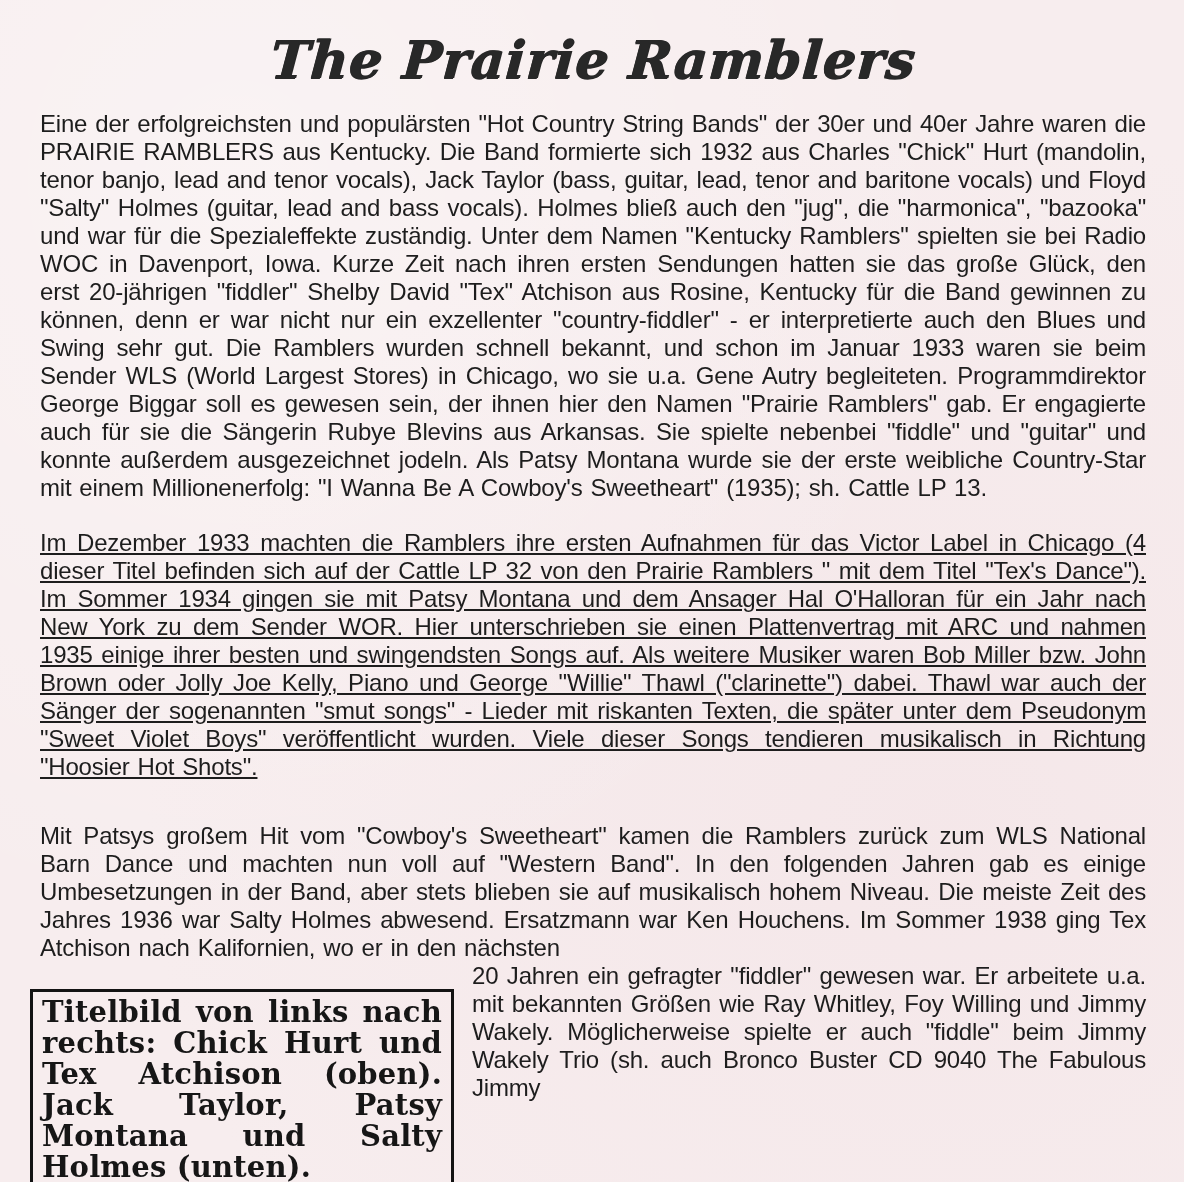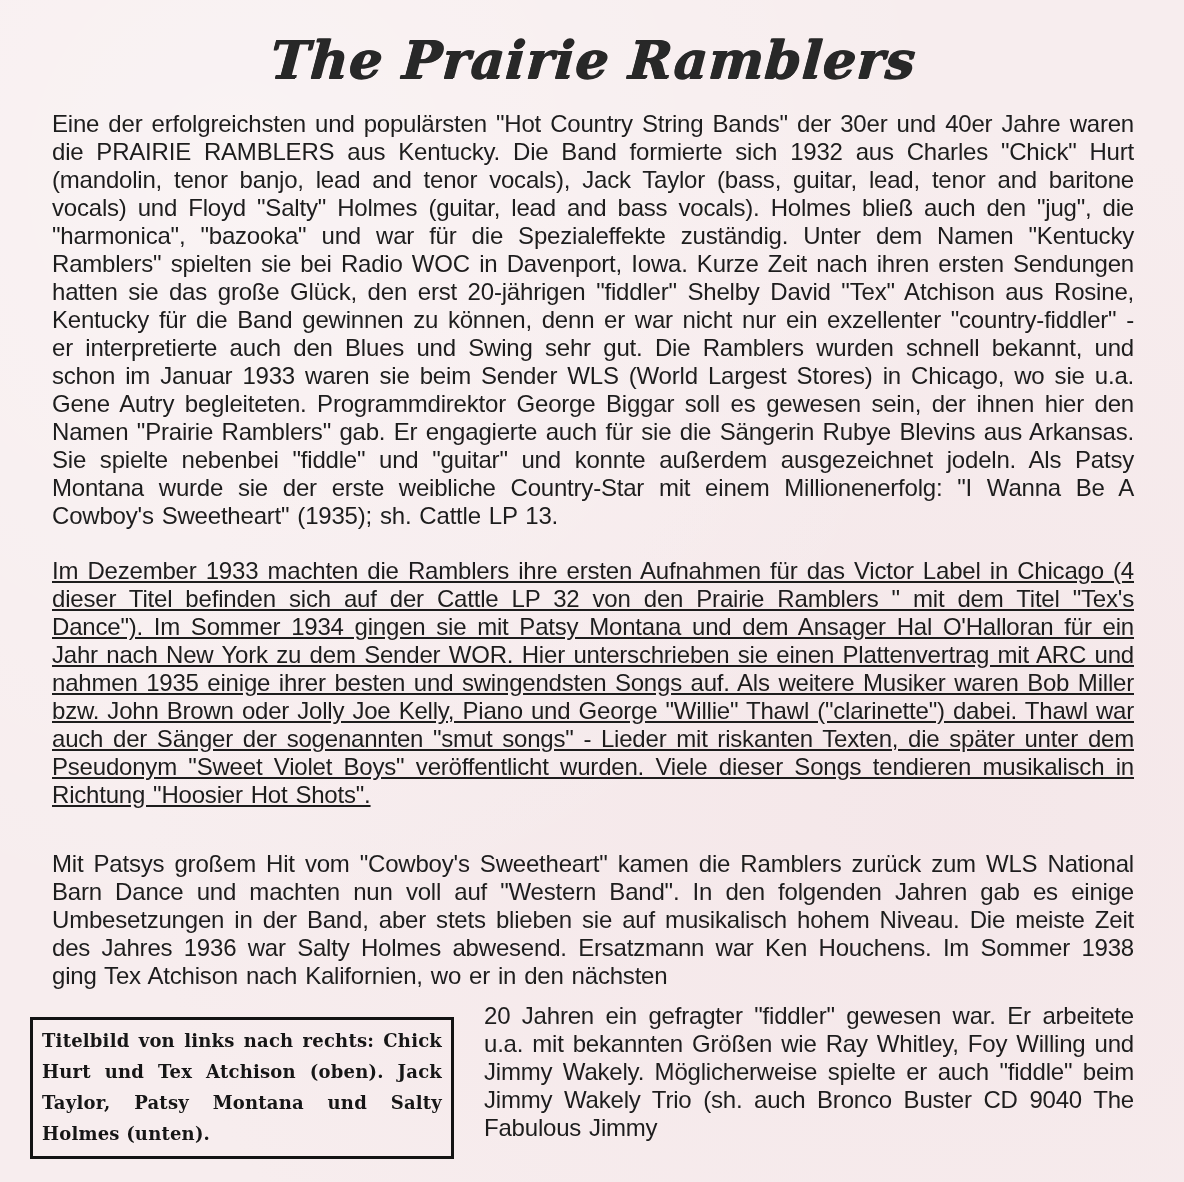--- a/index.html
+++ b/index.html
@@ -31,21 +31,21 @@
     font-style: italic;
     font-weight: bold;
     font-size: 52px;
     line-height: 60px;
     letter-spacing: 1px;
     color: #282828;
     transform: skewX(-4deg);
     text-shadow: 1.2px 0 0 #282828, 0 0.6px 0 #282828;
   }
   .body-text {
-    margin: 12px;
+    margin: 0;
     font-family: "Liberation Sans", sans-serif;
     font-size: 24px;
     line-height: 28px;
     letter-spacing: -0.2px;
     word-spacing: 1.5px;
     text-align: justify;
     color: #1d1d1d;
   }
   .para-1 { margin-bottom: 27px; }
   .para-2 { margin-bottom: 41px; text-decoration: underline; }
@@ -62,21 +62,21 @@
     margin-left: -10px;
     border: 3px solid #131313;
     padding: 5px 9px 7px 9px;
     background: transparent;
     box-sizing: content-box;
   }
   .caption-text {
     margin: 0;
     font-family: "DejaVu Serif", serif;
     font-weight: 600;
-    font-size: 18px;
+    font-size: 29px;
     line-height: 31px;
     letter-spacing: 0.2px;
     text-align: justify;
     color: #161616;
   }
   .para-3-wrapped {
     flex: 1 1 auto;
     min-width: 0;
   }
 </style>

